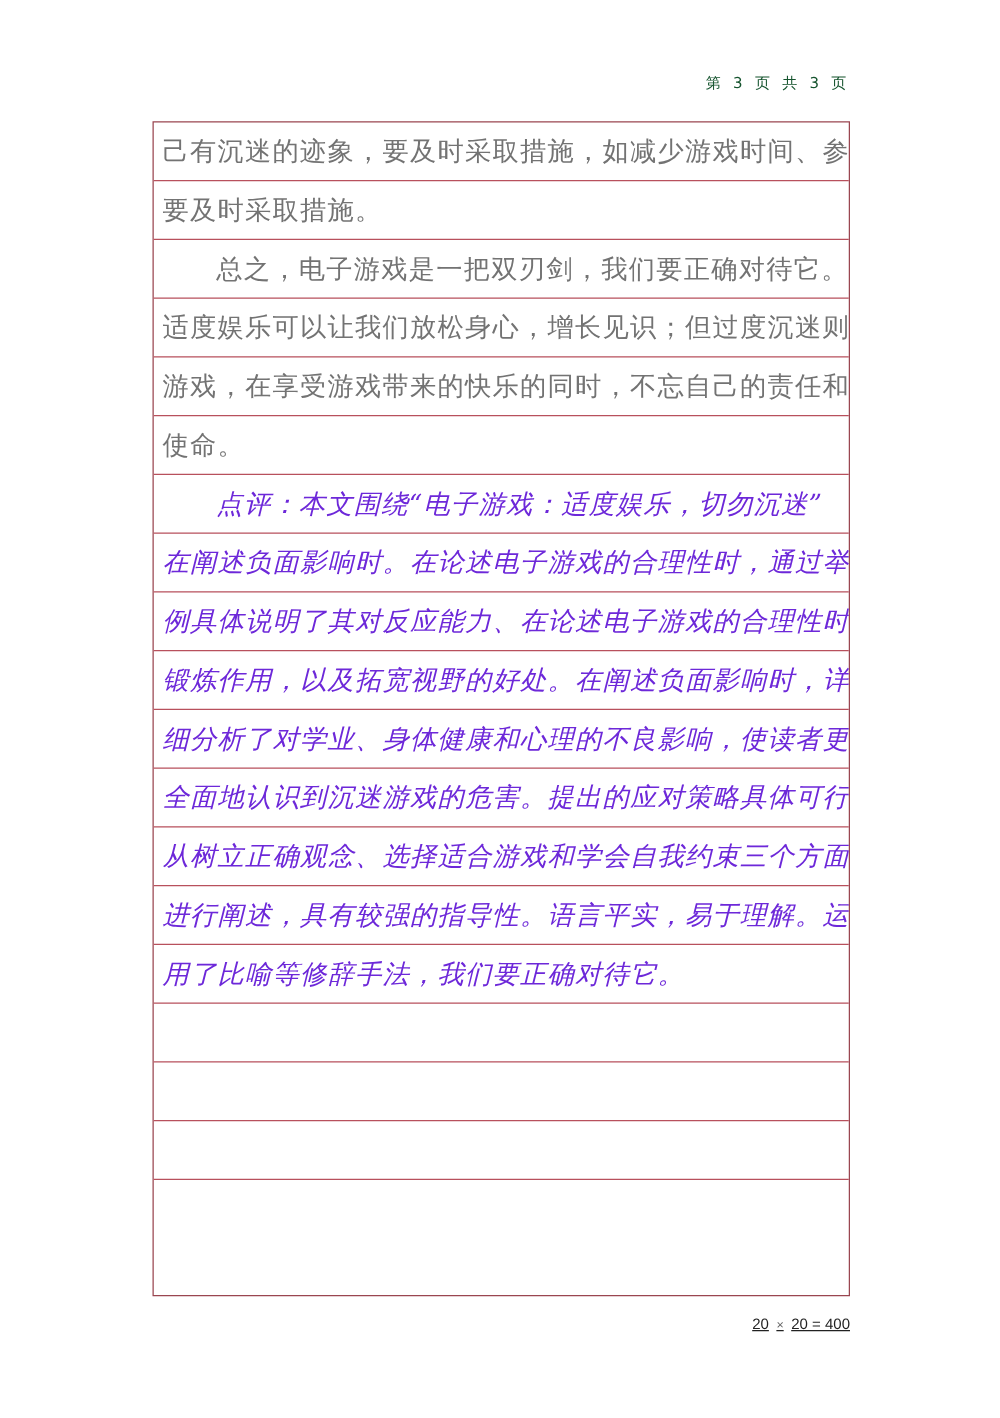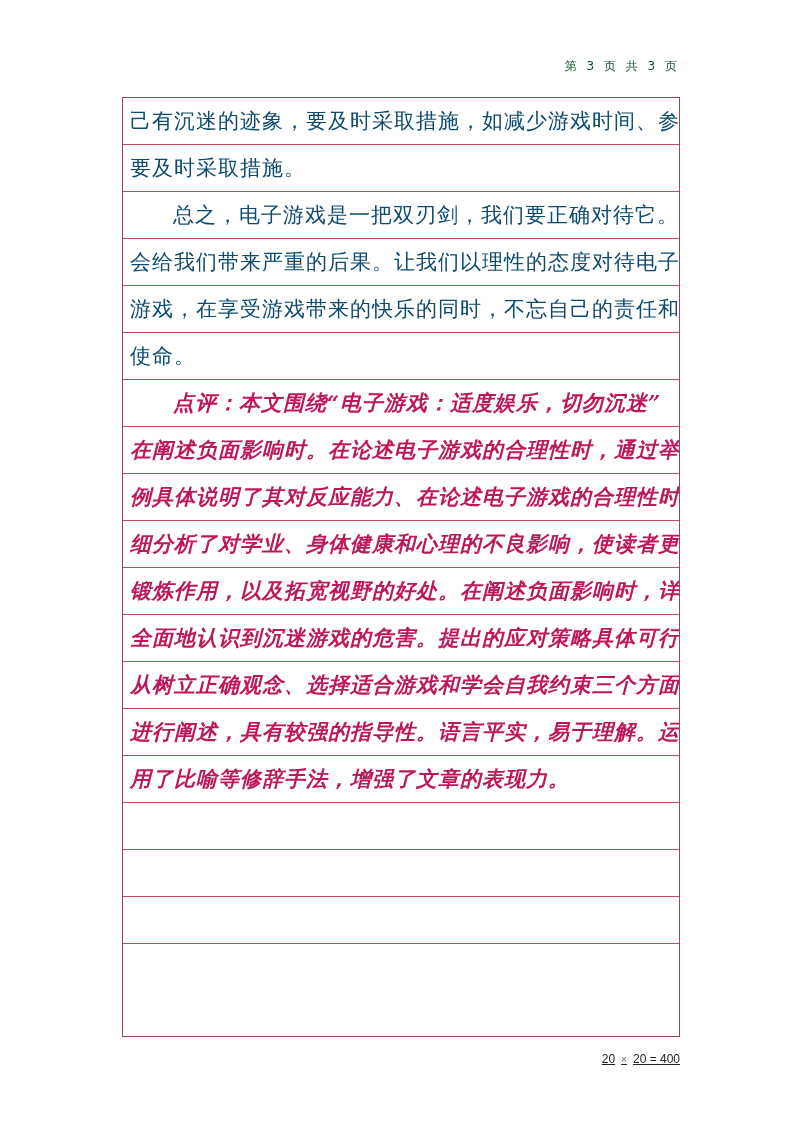--- a/index.html
+++ b/index.html
@@ -1,46 +1,46 @@
 <!DOCTYPE html>
 <html><head>
 <meta charset="utf-8">
 <style>
   html, body { margin: 0; padding: 0; background: #ffffff; }
   body { width: 800px; height: 1134px; position: relative; overflow: hidden; font-family: "DejaVu Serif", "Liberation Serif", serif; }
   .page-header { position: absolute; top: 58px; right: 120px; font-size: 12px; color: #14532d; letter-spacing: 3px; font-family: "DejaVu Sans", "Liberation Sans", sans-serif; }
   .grid { position: absolute; left: 122px; top: 97px; width: 558px; height: 940px; border: 1px solid #9a4650; box-sizing: border-box; }
-  .row { height: 47px; box-sizing: border-box; border-bottom: 1px solid #b8505c; display: flex; align-items: center; padding-left: 7px; font-size: 21px; color: #0c4a6e; white-space: nowrap; overflow: hidden; letter-spacing: 1px; }
+  .row { height: 47px; box-sizing: border-box; border-bottom: 1px solid #b8505c; display: flex; align-items: center; padding-left: 7px; font-size: 21px; color: #737373; white-space: nowrap; overflow: hidden; letter-spacing: 1px; }
   .row:last-child { border-bottom: none; }
-  .row.comment { color: #be185d; font-style: italic; font-weight: bold; }
+  .row.comment { color: #6d28d9; font-style: italic; }
   .row.indent { padding-left: 50px; text-align: center; }
   .page-footer { position: absolute; top: 1052px; right: 120px; font-size: 12px; color: #222; font-family: "Liberation Sans", sans-serif; text-decoration: underline; }
   .page-footer .times { font-size: 10px; color: #666; margin: 0 6px; }
 </style>
 </head>
 <body>
 
 <div class="page-header">第 3 页 共 3 页</div>
 
 <div class="grid">
   <div class="row">己有沉迷的迹象，要及时采取措施，如减少游戏时间、参</div>
   <div class="row">要及时采取措施。</div>
   <div class="row indent">总之，电子游戏是一把双刃剑，我们要正确对待它。</div>
-  <div class="row">会给我们带来严重的后果。让我们以理性的态度对待电子</div>
+  <div class="row">适度娱乐可以让我们放松身心，增长见识；但过度沉迷则</div>
   <div class="row">游戏，在享受游戏带来的快乐的同时，不忘自己的责任和</div>
   <div class="row">使命。</div>
   <div class="row comment indent">点评：本文围绕“电子游戏：适度娱乐，切勿沉迷”</div>
   <div class="row comment">在阐述负面影响时。在论述电子游戏的合理性时，通过举</div>
   <div class="row comment">例具体说明了其对反应能力、在论述电子游戏的合理性时</div>
+  <div class="row comment">锻炼作用，以及拓宽视野的好处。在阐述负面影响时，详</div>
   <div class="row comment">细分析了对学业、身体健康和心理的不良影响，使读者更</div>
-  <div class="row comment">锻炼作用，以及拓宽视野的好处。在阐述负面影响时，详</div>
   <div class="row comment">全面地认识到沉迷游戏的危害。提出的应对策略具体可行，</div>
   <div class="row comment">从树立正确观念、选择适合游戏和学会自我约束三个方面</div>
   <div class="row comment">进行阐述，具有较强的指导性。语言平实，易于理解。运</div>
-  <div class="row comment">用了比喻等修辞手法，增强了文章的表现力。</div>
+  <div class="row comment">用了比喻等修辞手法，我们要正确对待它。</div>
   <div class="row"></div>
   <div class="row"></div>
   <div class="row"></div>
   <div class="row"></div>
 </div>
 
 <div class="page-footer">
   <span>20</span><span class="times">×</span><span>20 = 400</span>
 </div>
 

